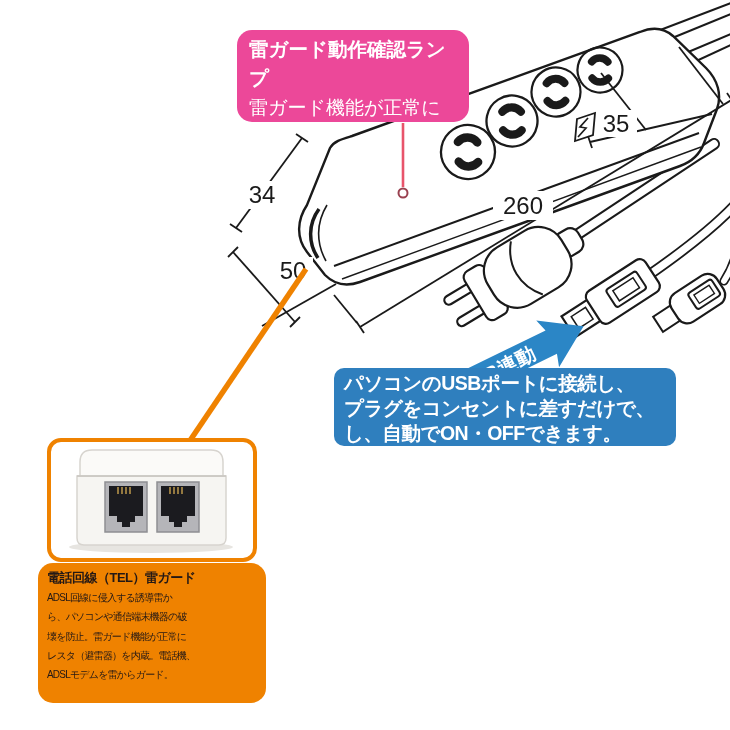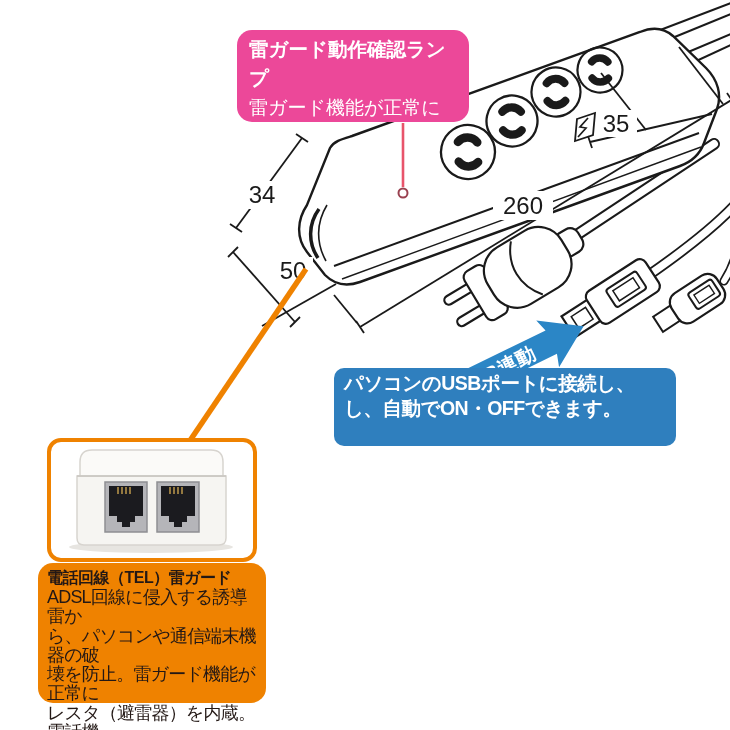--- a/index.html
+++ b/index.html
@@ -7,22 +7,22 @@
          font-family:"Liberation Sans","DejaVu Sans",sans-serif;}
   .stage svg{position:absolute;left:0;top:0;}
   .callout{position:absolute;box-sizing:border-box;color:#fff;}
   .callout-lamp{left:237px;top:30px;width:232px;height:92px;background:#ec4899;border-radius:15px;
                 padding:5px 12px 0 12px;line-height:29px;font-size:19px;font-weight:500;}
   .callout-lamp .t{font-weight:bold;font-size:19.5px;}
   .callout-usb{left:334px;top:368px;width:342px;height:78px;background:#2F7FBE;border-radius:10px;
                padding:3px 10px 0 10px;line-height:24.8px;font-size:19.5px;font-weight:bold;letter-spacing:-0.5px;}
   .telbox{position:absolute;left:38px;top:563px;width:228px;height:140px;background:#EF8200;border-radius:15px;
           box-sizing:border-box;padding:4px 8px 0 9px;color:#231815;}
-  .telbox .t{font-weight:bold;font-size:16px;line-height:21px;letter-spacing:-0.5px;}
-  .telbox .b{font-size:18px;line-height:19.3px;font-weight:500;letter-spacing:-0.8px;}
+  .telbox .t{font-weight:bold;font-size:13px;line-height:21px;letter-spacing:-0.5px;}
+  .telbox .b{font-size:10px;line-height:19.3px;font-weight:500;letter-spacing:-0.8px;}
   .photo{position:absolute;left:47px;top:438px;width:210px;height:124px;background:#fff;
          border:4.5px solid #EF8200;border-radius:14px;box-sizing:border-box;overflow:hidden;}
   .dim{font-family:"Liberation Sans","DejaVu Sans",sans-serif;font-size:24px;font-weight:500;fill:#1a1a1a;text-anchor:middle;}
   .arrowtxt{font-family:"Liberation Sans","DejaVu Sans",sans-serif;font-size:19.5px;font-weight:bold;fill:#fff;letter-spacing:0.5px;}
 </style>
 </head>
 <body>
 
 <div class="stage">
 
@@ -157,20 +157,21 @@
     <circle cx="403" cy="193" r="4.5" fill="#fff" stroke="#9A4150" stroke-width="2"></circle>
   </svg>
 
   <div class="callout callout-lamp">
     <div class="t">雷ガード動作確認ランプ</div>
     <div>雷ガード機能が正常に</div>
   </div>
 
   <div class="callout callout-usb">
     <div>パソコンのUSBポートに接続し、</div>
+    <div>プラグをコンセントに差すだけで、</div>
     <div>し、自動でON・OFFできます。</div>
   </div>
 
   <div class="photo">
     <svg width="201" height="115" viewBox="0 0 201 115">
       <ellipse cx="100" cy="105" rx="82" ry="6" fill="#e7e5e1"></ellipse>
       <path d="M26,34 L26,96 Q26,103 33,103 L168,103 Q175,103 175,96 L175,34 Z" fill="#f6f5f2" stroke="#d7d4cf" stroke-width="1.5"></path>
       <path d="M29,34 L29,20 Q29,8 41,8 L160,8 Q172,8 172,20 L172,34 Z" fill="#fbfaf8" stroke="#d7d4cf" stroke-width="1.5"></path>
       <line x1="26" y1="34" x2="175" y2="34" stroke="#c9c6c0" stroke-width="1.5"></line>
       <g>

